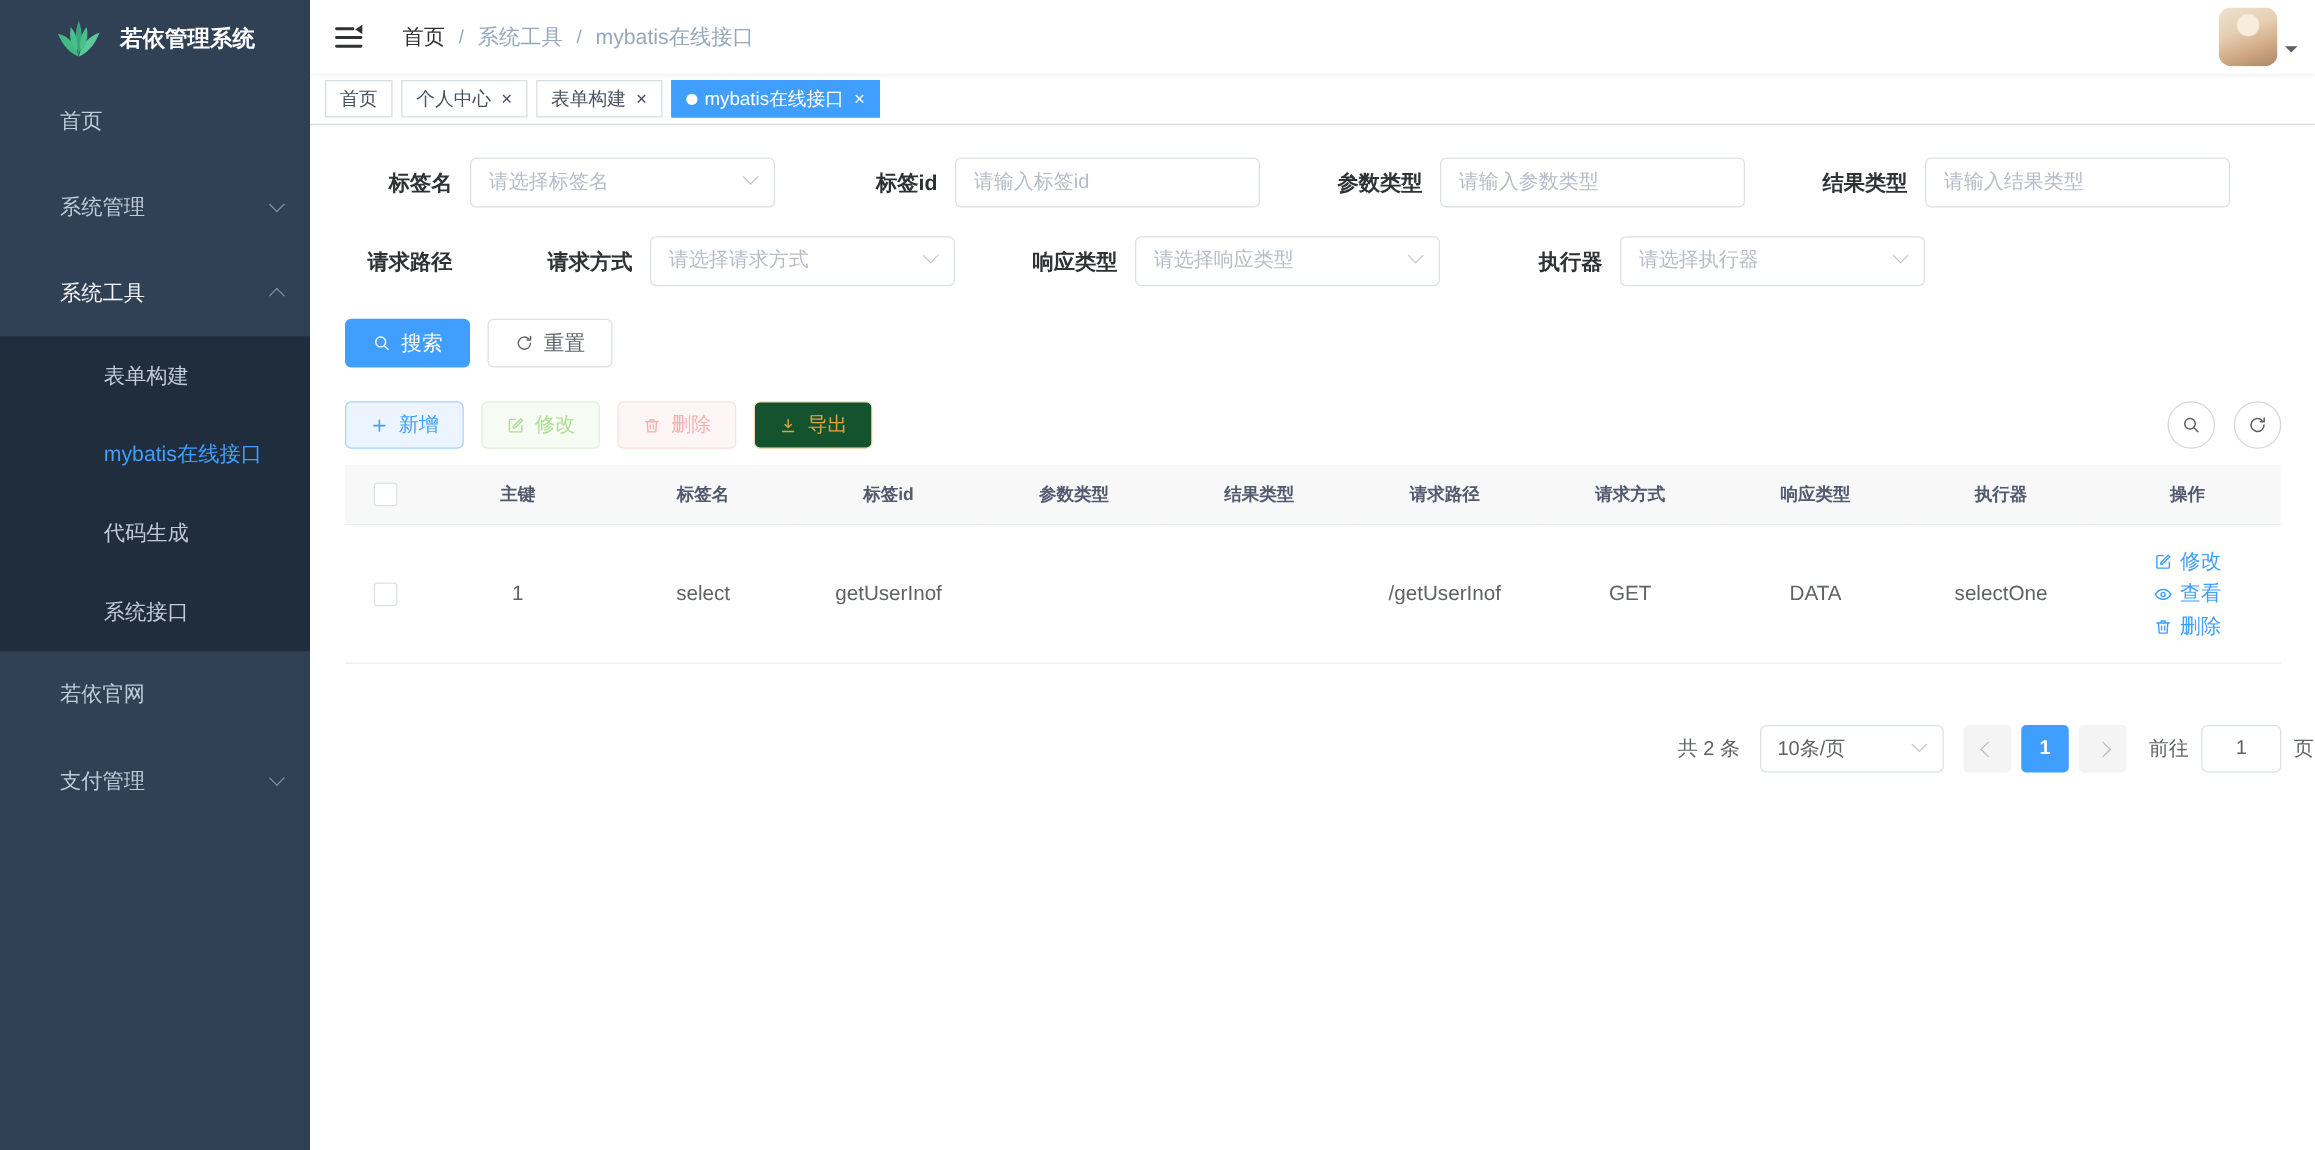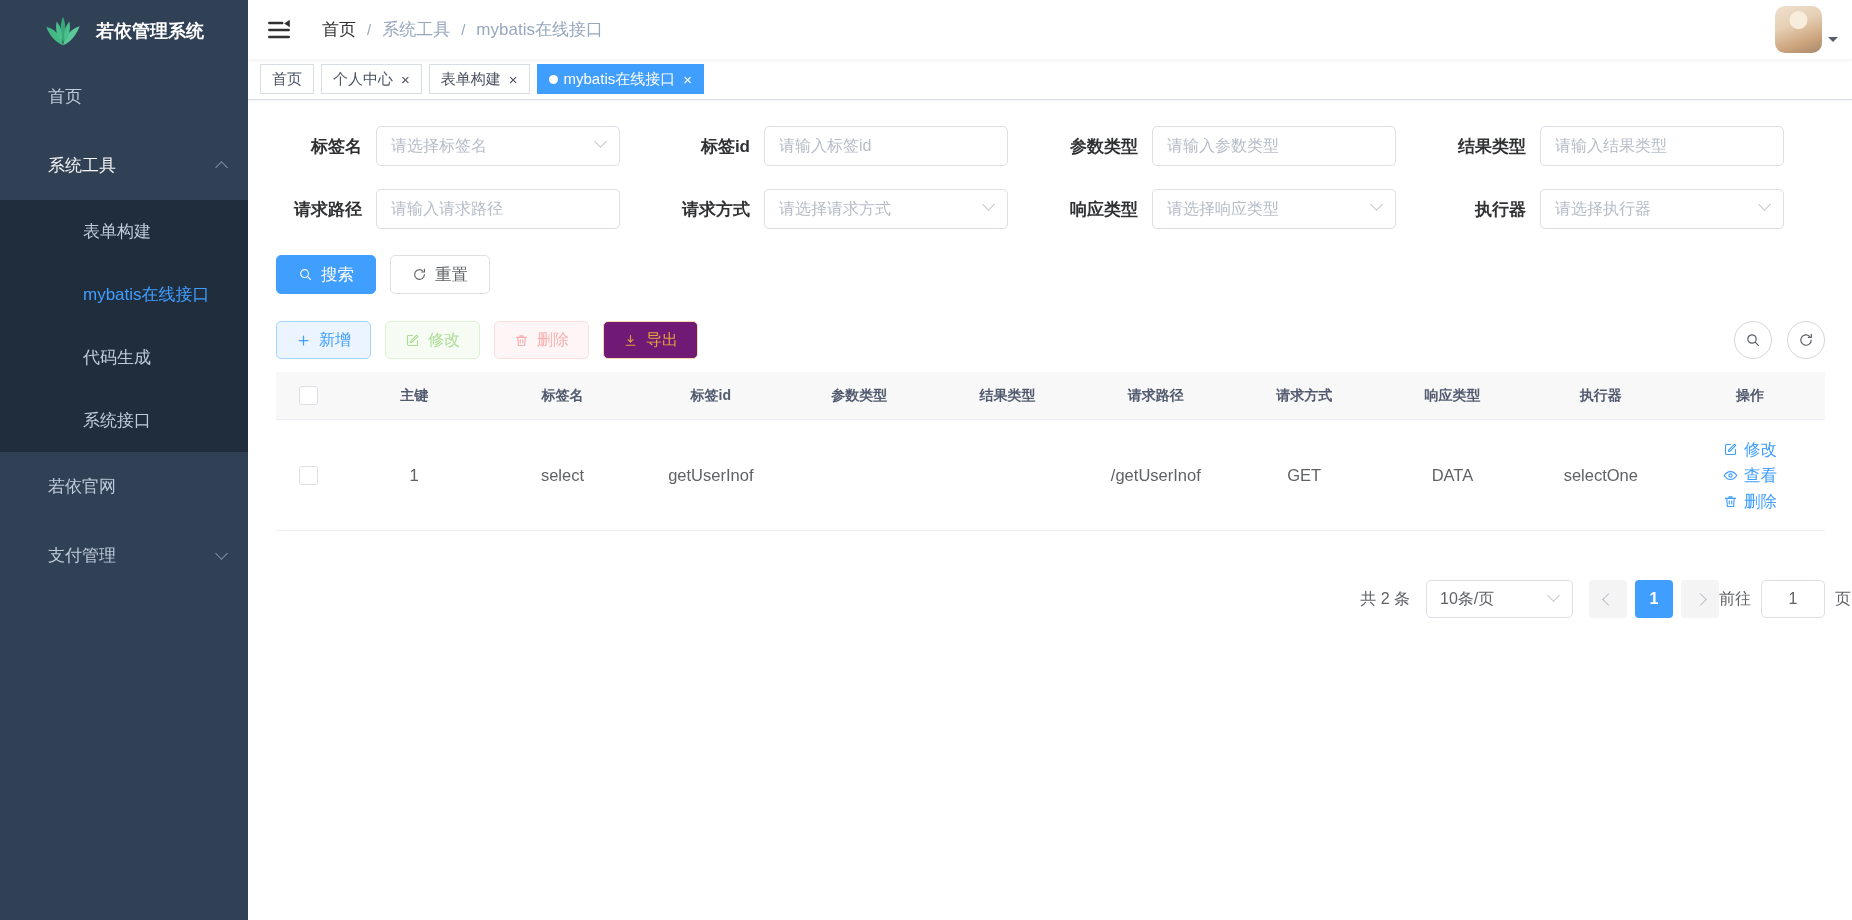--- a/index.html
+++ b/index.html
@@ -76,21 +76,21 @@
   .btn-reset{margin-left:14px}
 
   .toolbar{display:flex;margin-top:27px}
   .tbtn{height:38px;padding:0 19px;border-radius:5px;font-size:16px;display:inline-flex;
         align-items:center;margin-right:14px;border:1px solid transparent;cursor:pointer;
         font-family:inherit;background:#fff}
   .tbtn .ic{margin-right:8px;font-size:15px;display:flex}
   .tbtn.primary{background:#ecf5ff;border-color:#a3d3ff;color:#409eff}
   .tbtn.success{background:#f0f9eb;border-color:#c2e7b0;color:#67c23a}
   .tbtn.danger{background:#fef0f0;border-color:#fbc4c4;color:#f56c6c}
-  .tbtn.warning{background:#701a75;border-color:#f5dab1;color:#e6a23c}
+  .tbtn.warning{background:#14532d;border-color:#f5dab1;color:#e6a23c}
   .tbtn.is-disabled{opacity:.55;cursor:not-allowed}
   .tool-icons{margin-left:auto;display:flex;gap:15px}
   .circle-btn{width:38px;height:38px;border-radius:50%;border:1px solid #d5d6d8;background:#fff;
               display:flex;align-items:center;justify-content:center;color:#5a5e66;
               font-size:16px;cursor:pointer;box-sizing:border-box}
 
   
   .grid{width:100%;border-collapse:collapse;table-layout:fixed;margin-top:13px;
         font-size:16.5px;color:#606266}
   .grid th{height:47px;background:#f8f8f9;color:#515a6e;font-weight:bold;text-align:center;
@@ -113,21 +113,21 @@
              box-sizing:border-box;background:#fff}
   .page-size .chev{position:absolute;right:14px;top:14px;border-color:#c0c4cc}
   .pager{display:flex;align-items:center;margin-left:16px;gap:8px}
   .page-btn{width:38px;height:38px;background:#f4f4f5;border-radius:4px;display:flex;
             align-items:center;justify-content:center;cursor:pointer}
   .page-btn .chev{border-color:#b7bcc4;margin:0}
   .chev.left{transform:rotate(135deg)}
   .chev.right{transform:rotate(-45deg)}
   .page-num{width:38px;height:38px;background:#409eff;color:#fff;border-radius:4px;display:flex;
             align-items:center;justify-content:center;font-weight:bold;cursor:pointer}
-  .goto{}
+  .goto{margin-left:18px}
   .goto-input{width:64px;height:38px;border:1px solid #dcdfe6;border-radius:5px;text-align:center;
               font-size:16px;color:#606266;margin:0 10px;font-family:inherit;outline:none;
               box-sizing:border-box}
 </style>
 </head>
 <body>
 
 <div id="app">
 
   <div class="sidebar">
@@ -150,20 +150,30 @@
           <span class="mi" data-icon="dashboard-icon">
             <svg viewBox="0 0 24 24" fill="none" stroke="currentColor" stroke-width="1.8" stroke-linecap="round" stroke-linejoin="round">
               <circle cx="12" cy="13" r="8.2"></circle>
               <path d="M12 13l4.2-4.2M8.5 17.5h7"></path>
             </svg>
           </span>
           <span class="label">首页</span>
 
         </div>
 
+        <div class="menu-item">
+          <span class="mi" data-icon="gear-icon">
+            <svg viewBox="0 0 24 24" fill="none" stroke="currentColor" stroke-width="1.8" stroke-linecap="round" stroke-linejoin="round">
+              <circle cx="12" cy="12" r="3"></circle>
+              <path d="M12 2.8l1.2 2.7 2.9-.6 1 2.8 2.9.7-.6 2.9 2 2.1-2 2.1.6 2.9-2.9.7-1 2.8-2.9-.6-1.2 2.7-1.2-2.7-2.9.6-1-2.8-2.9-.7.6-2.9-2-2.1 2-2.1-.6-2.9 2.9-.7 1-2.8 2.9.6z"></path>
+            </svg>
+          </span>
+          <span class="label">系统管理</span>
+          <span class="chev"></span>
+        </div>
 
 
         <div class="menu-item open">
           <span class="mi" data-icon="toolbox-icon">
             <svg viewBox="0 0 24 24" fill="none" stroke="currentColor" stroke-width="1.8" stroke-linecap="round" stroke-linejoin="round">
               <rect x="3" y="7.5" width="18" height="12.5" rx="2"></rect>
               <path d="M9 7.5V6a2 2 0 012-2h2a2 2 0 012 2v1.5M3 12.5h18"></path>
             </svg>
           </span>
           <span class="label">系统工具</span>
@@ -361,24 +371,20 @@
               <input placeholder="请输入结果类型" style="">
               
             </span>
           </div>
         </div>
 
       <div class="form-row">
 
           <div class="form-item">
             <span class="form-label">请求路径</span>
-            <span class="field-box">
-              <input placeholder="请输入请求路径" style="">
-              
-            </span>
           </div>
 
           <div class="form-item">
             <span class="form-label">请求方式</span>
             <span class="field-box">
               <input placeholder="请选择请求方式" style="">
               <span class="chev"></span>
             </span>
           </div>
 

